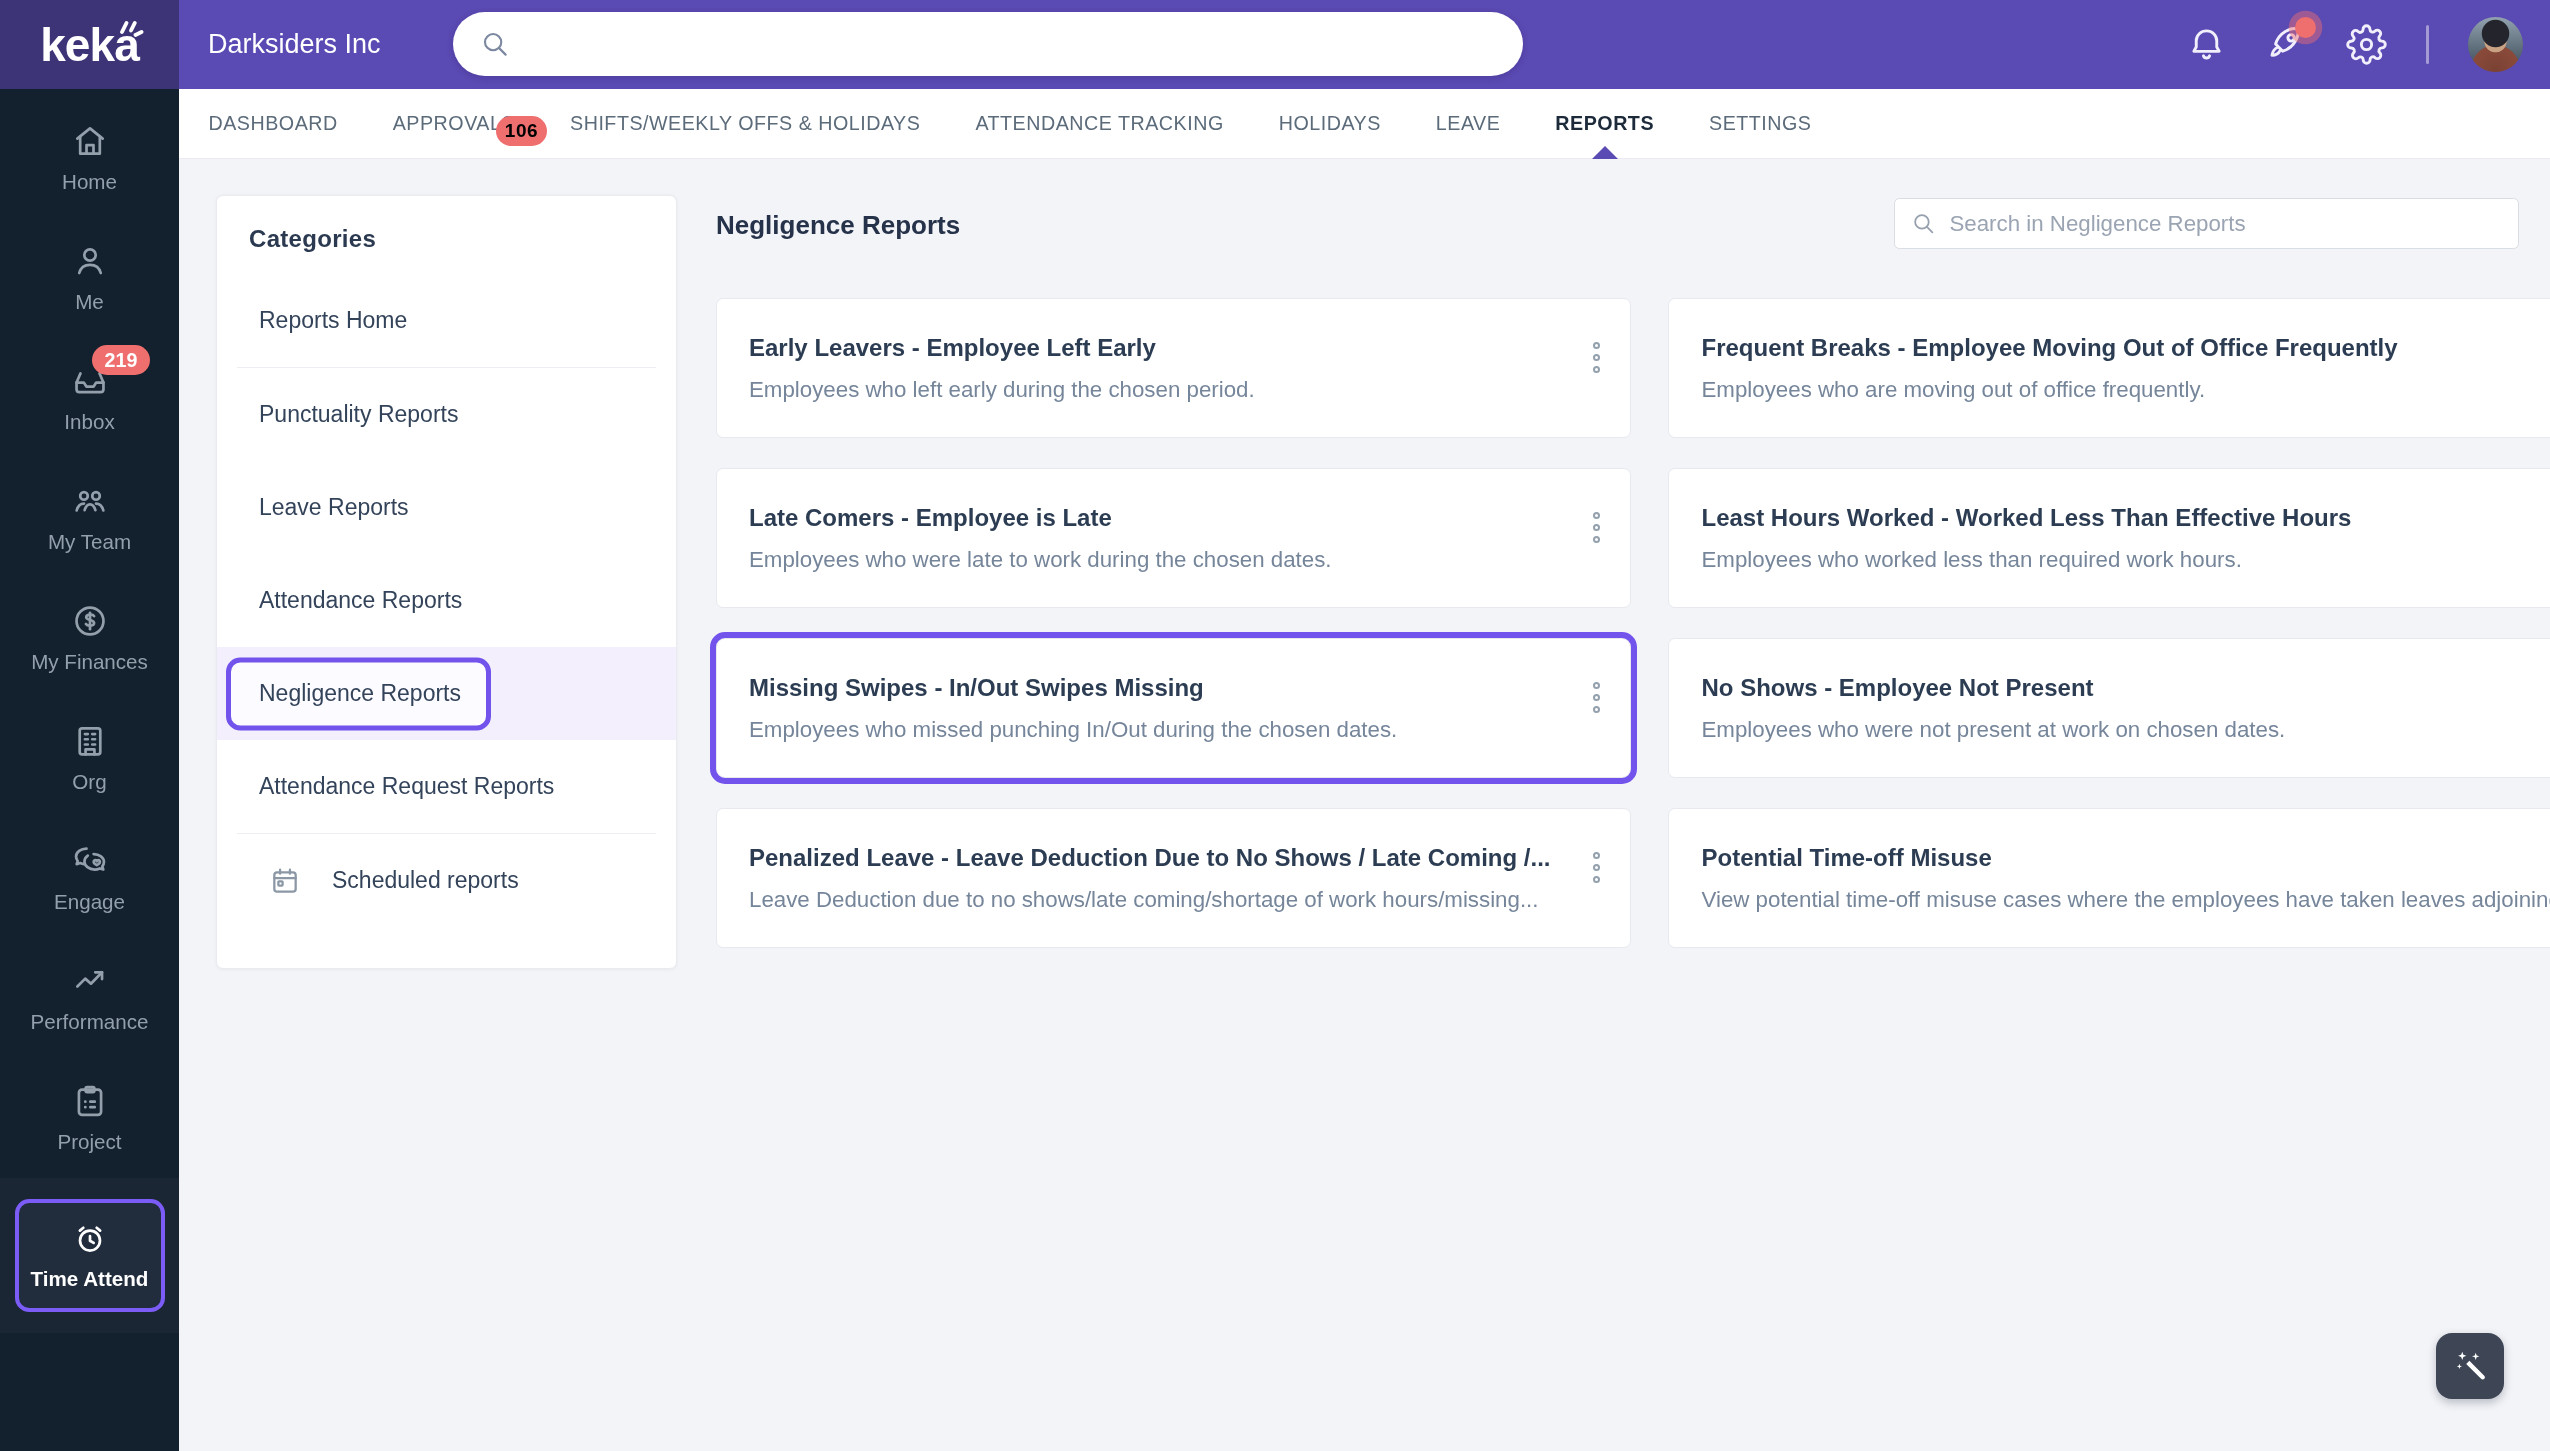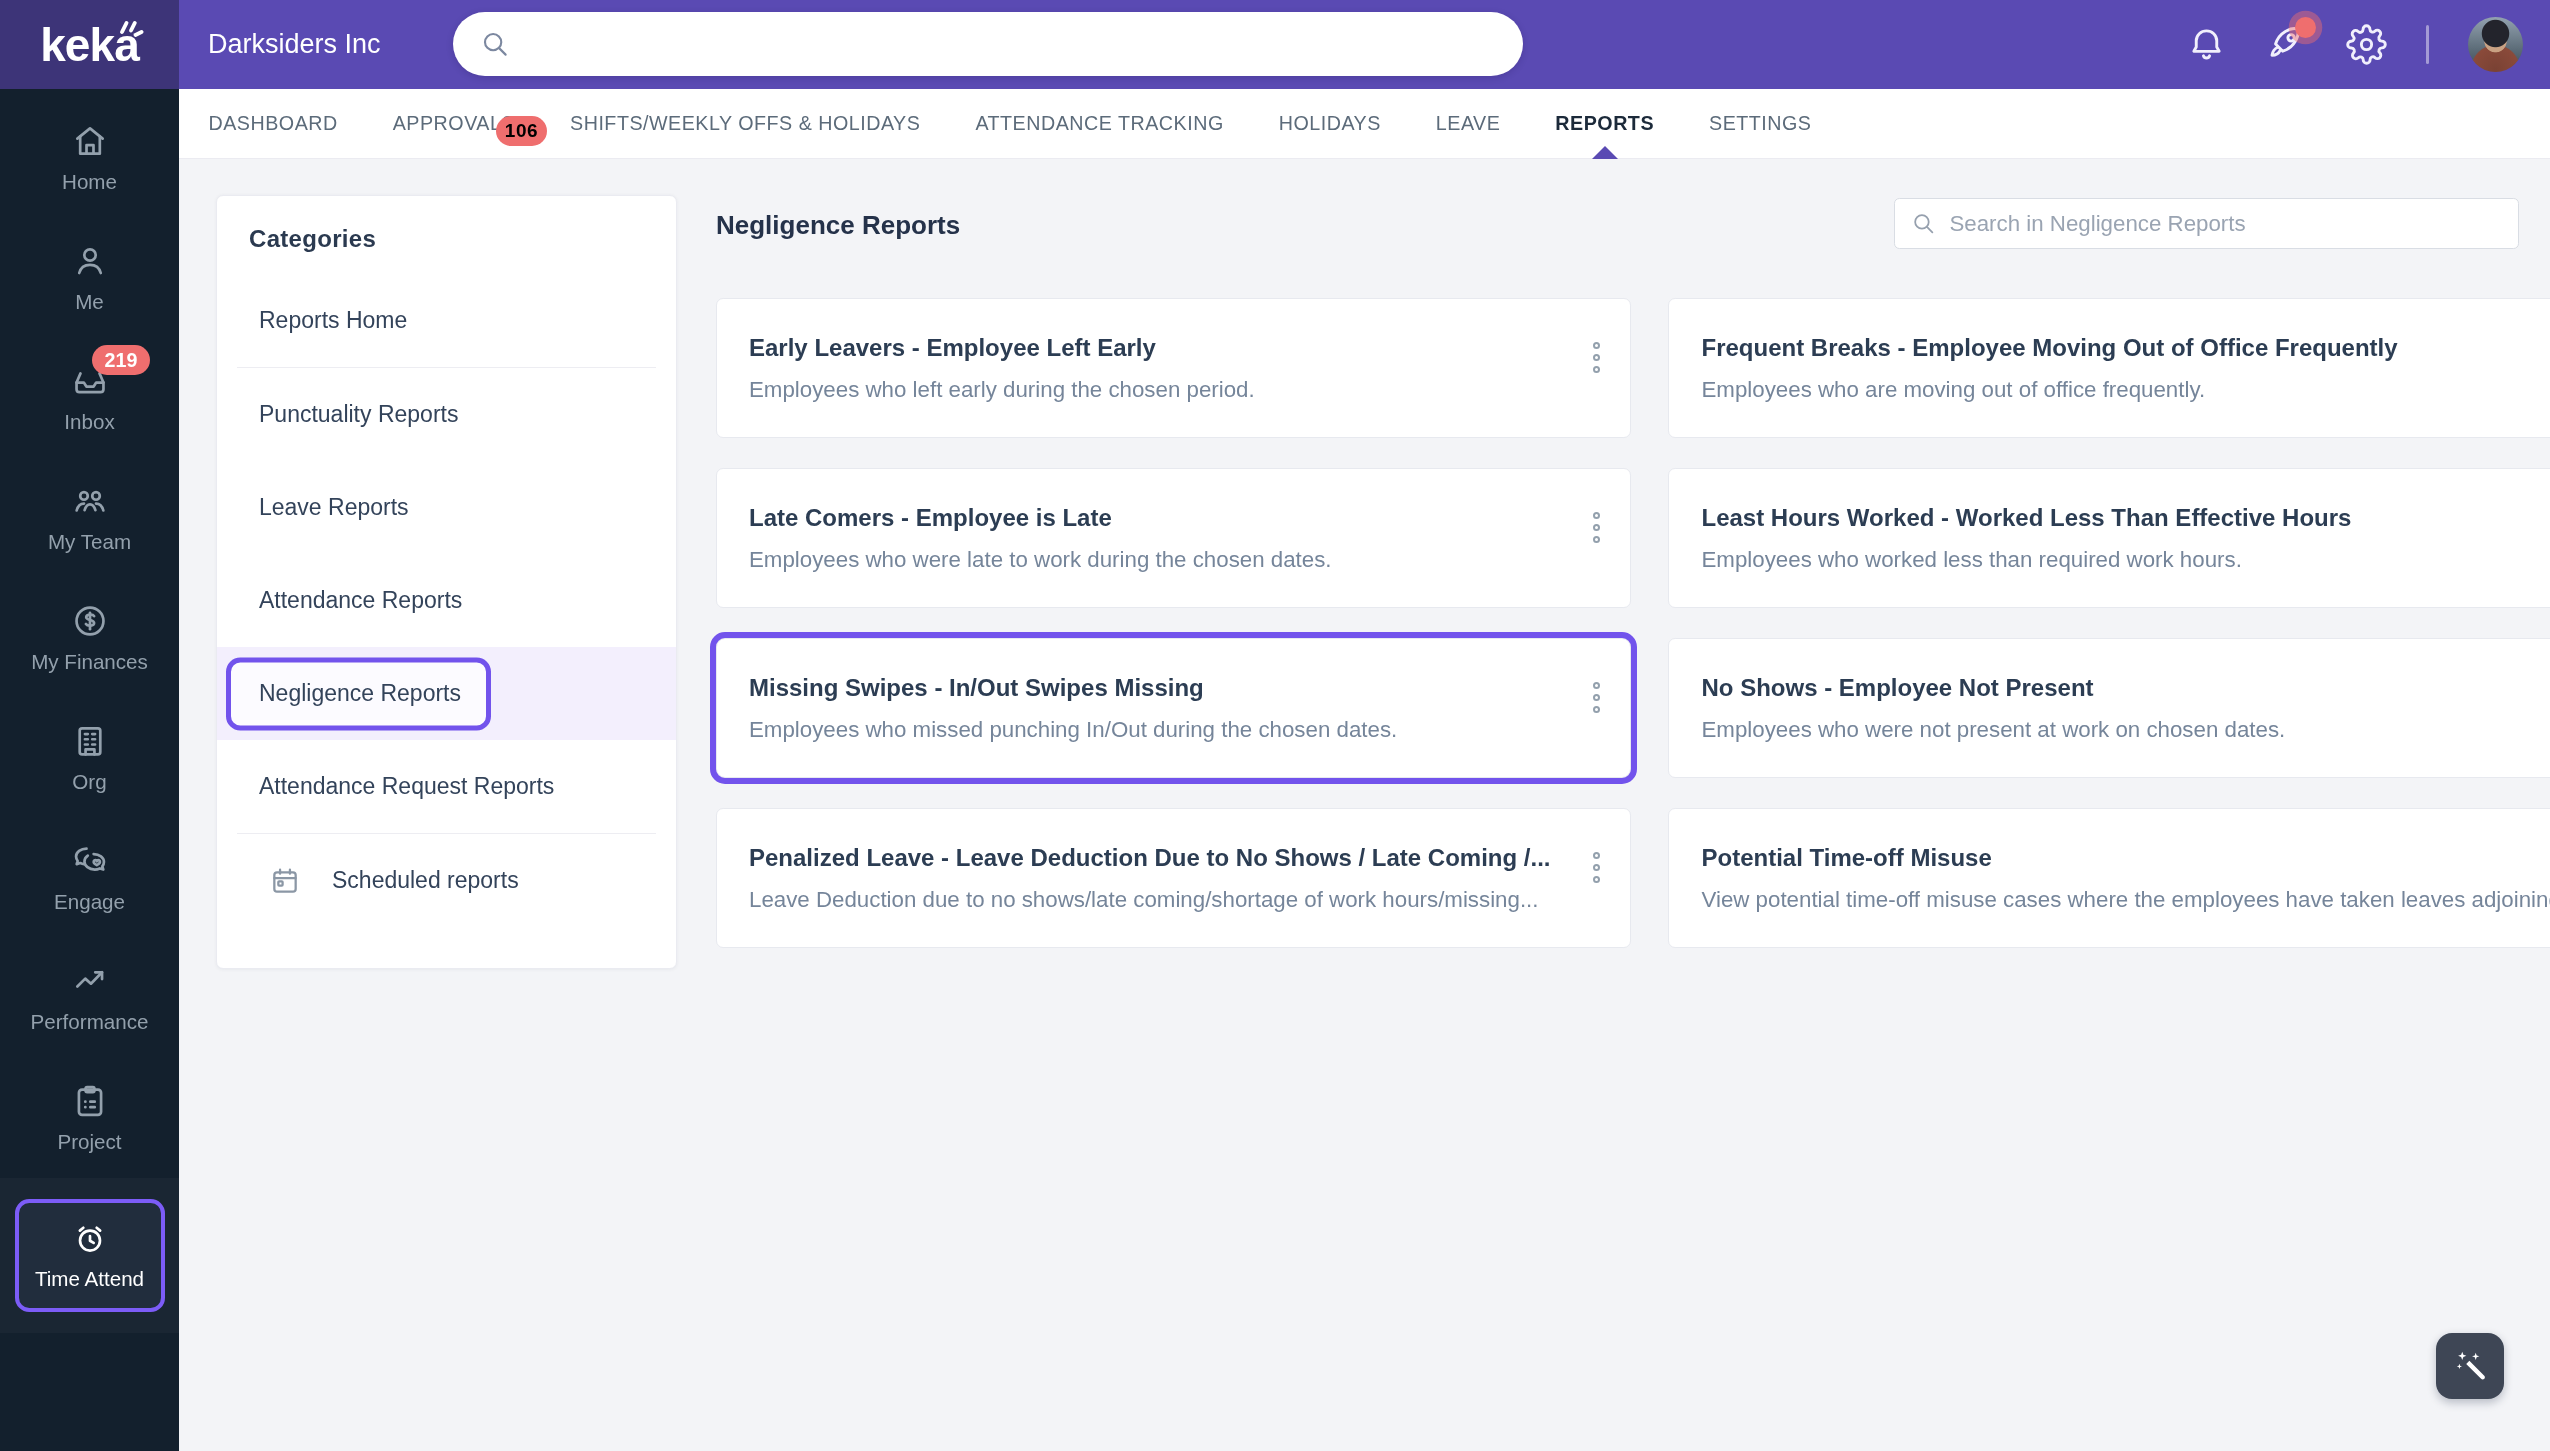--- a/index.html
+++ b/index.html
@@ -52,21 +52,21 @@
     padding-top:9px; z-index:5; display:flex; flex-direction:column; }
   .side-item { height:120px; display:flex; flex-direction:column; align-items:center; justify-content:center;
     gap:9.8px; color:#93a0ac; cursor:pointer; position:relative; }
   .side-item svg { width:38px; height:38px; }
   .side-label { font-size:20.6px; }
   .inbox-badge { position:absolute; top:7.1px; left:92px; background:#ef6e6e; color:#fff; border-radius:16px;
     height:30px; padding:0 12.5px; font-size:19.7px; font-weight:700; display:flex; align-items:center; }
   .active-wrap { height:155px; background:#1a2633; display:flex; align-items:center; justify-content:center;
     cursor:pointer; }
   .active-box { width:150px; height:113px; border:4.5px solid #7c5cf7; border-radius:14.3px; background:#212d3d;
-    display:flex; flex-direction:column; align-items:center; justify-content:center; gap:9px; color:#ffffff; }
+    display:flex; flex-direction:column; align-items:center; justify-content:center; gap:9px; color:#ffffff;font-weight:bold; }
   .active-box svg { width:38px; height:38px; }
 
   
   .cat-panel { position:absolute; left:216px; top:195px; width:461px; height:774px; background:#fff;
     border:0.9px solid #eaebf1; border-radius:7.1px; box-shadow:0 0.9px 3.6px rgba(20,30,60,.05); }
   .cat-title { margin:29px 0 21.4px 32px; font-size:24px; font-weight:700; color:#2b3a50; letter-spacing:0.3px; }
   .cat-item { height:93px; display:flex; align-items:center; padding-left:42px; font-size:23px;
     color:#33435a; position:relative; cursor:pointer; }
   .cat-item span { position:relative; z-index:1; }
   .cat-item.selected { background:#f3effd; }

